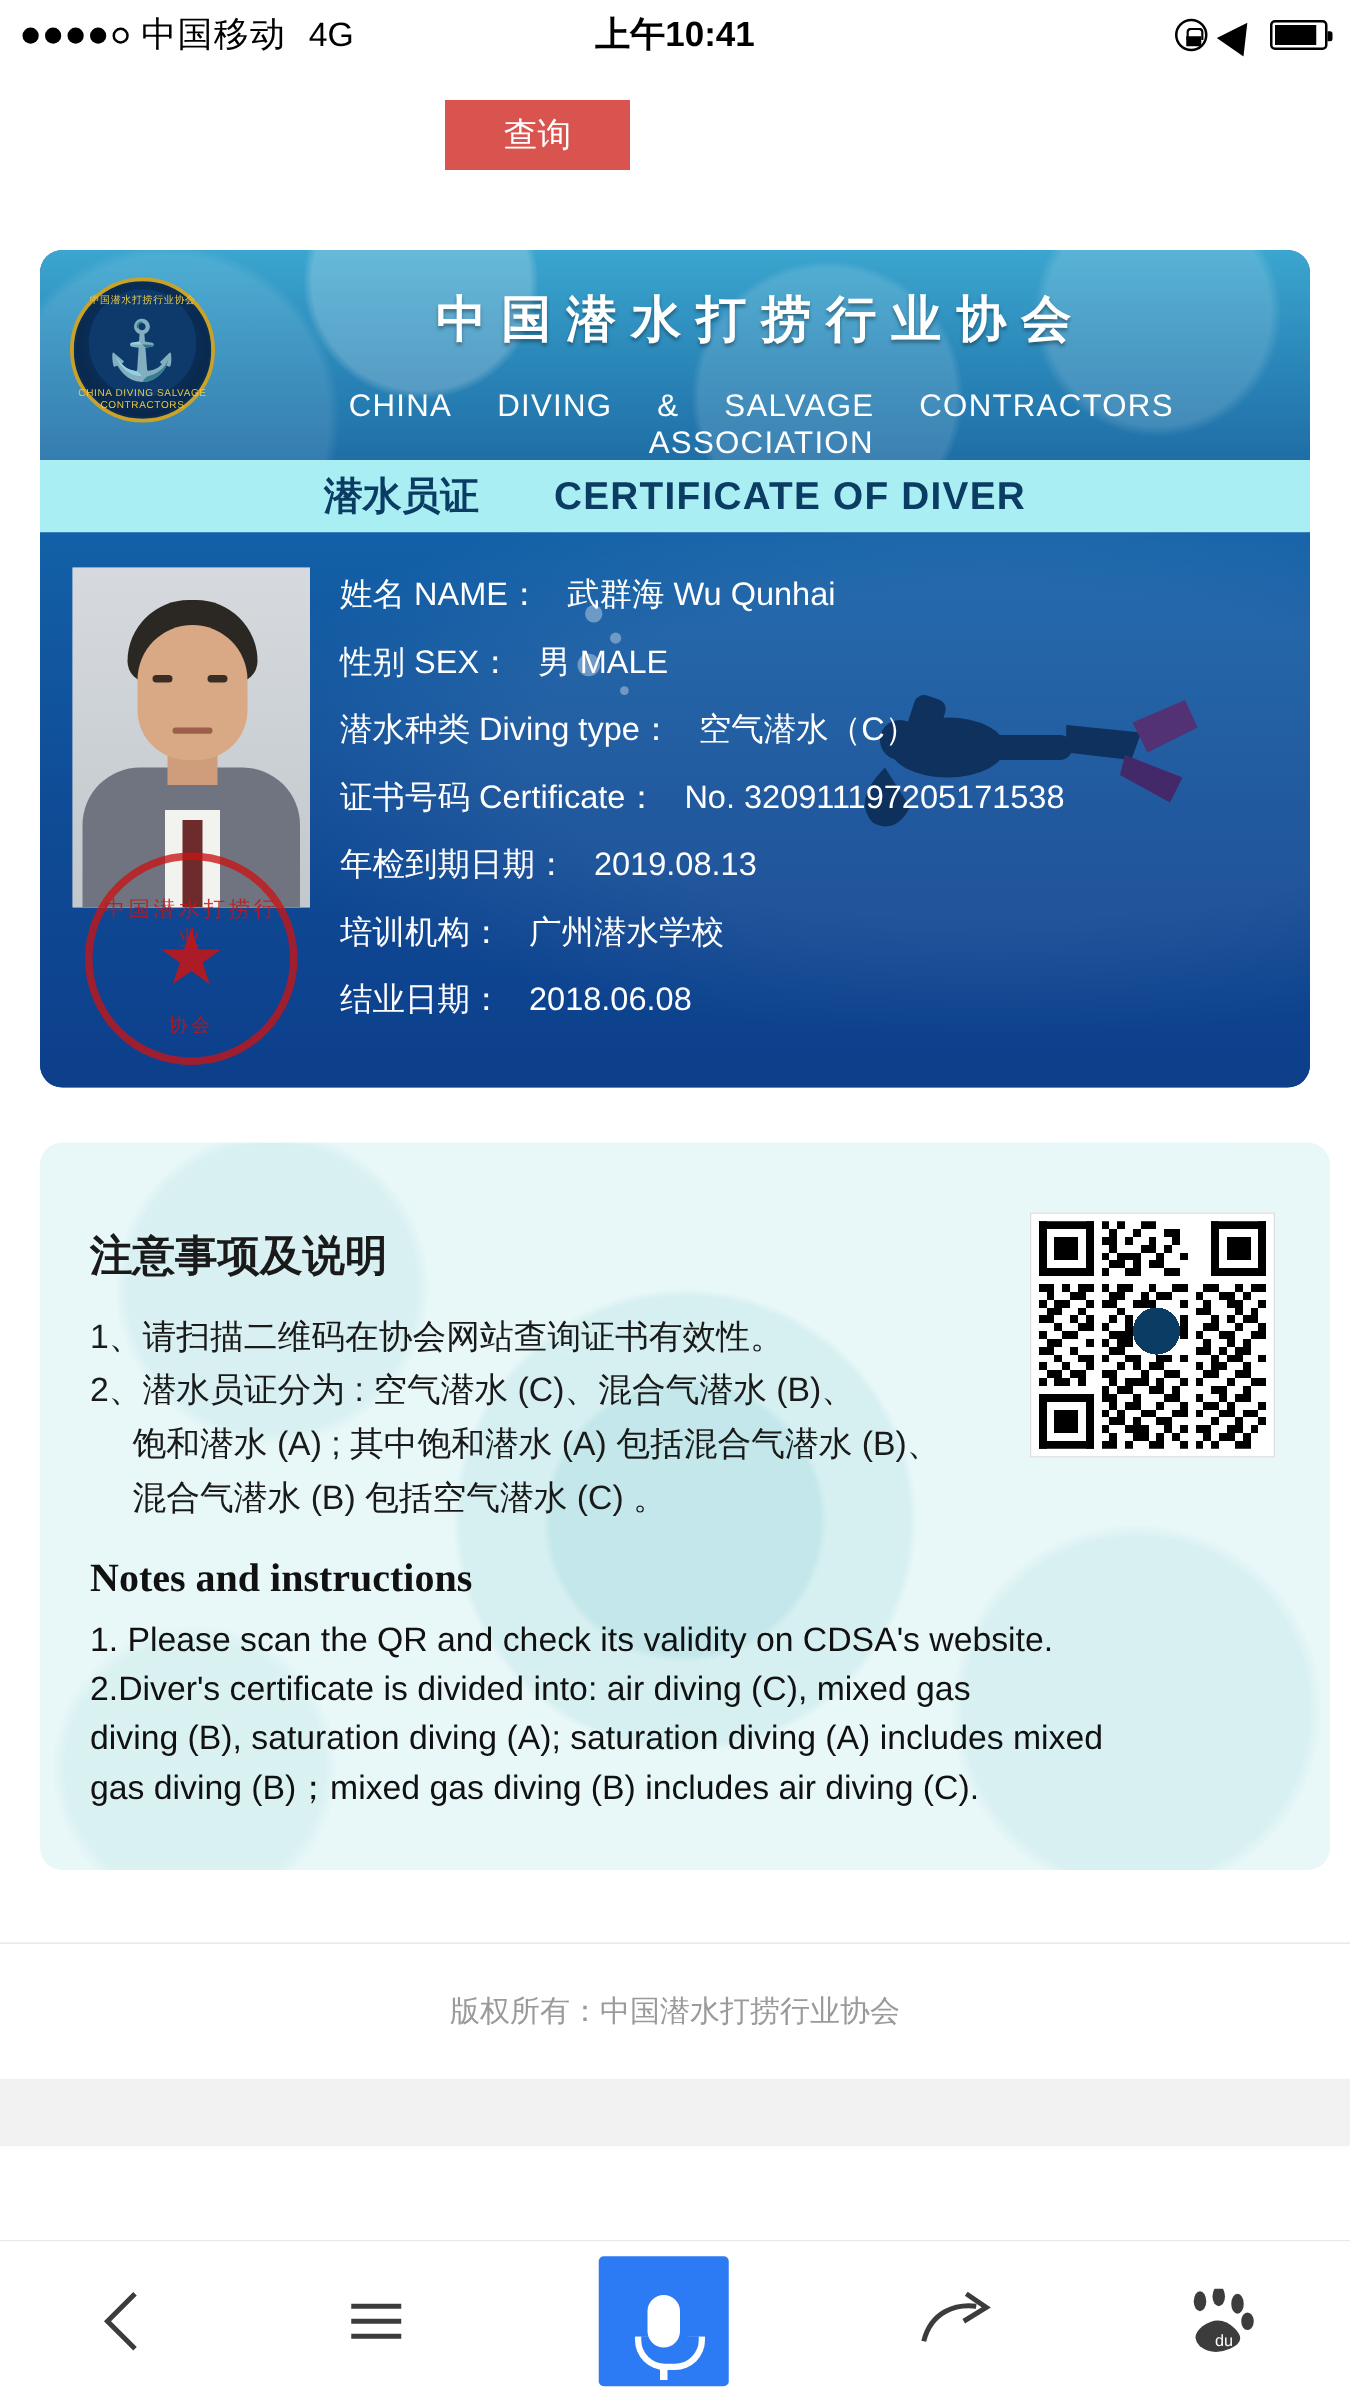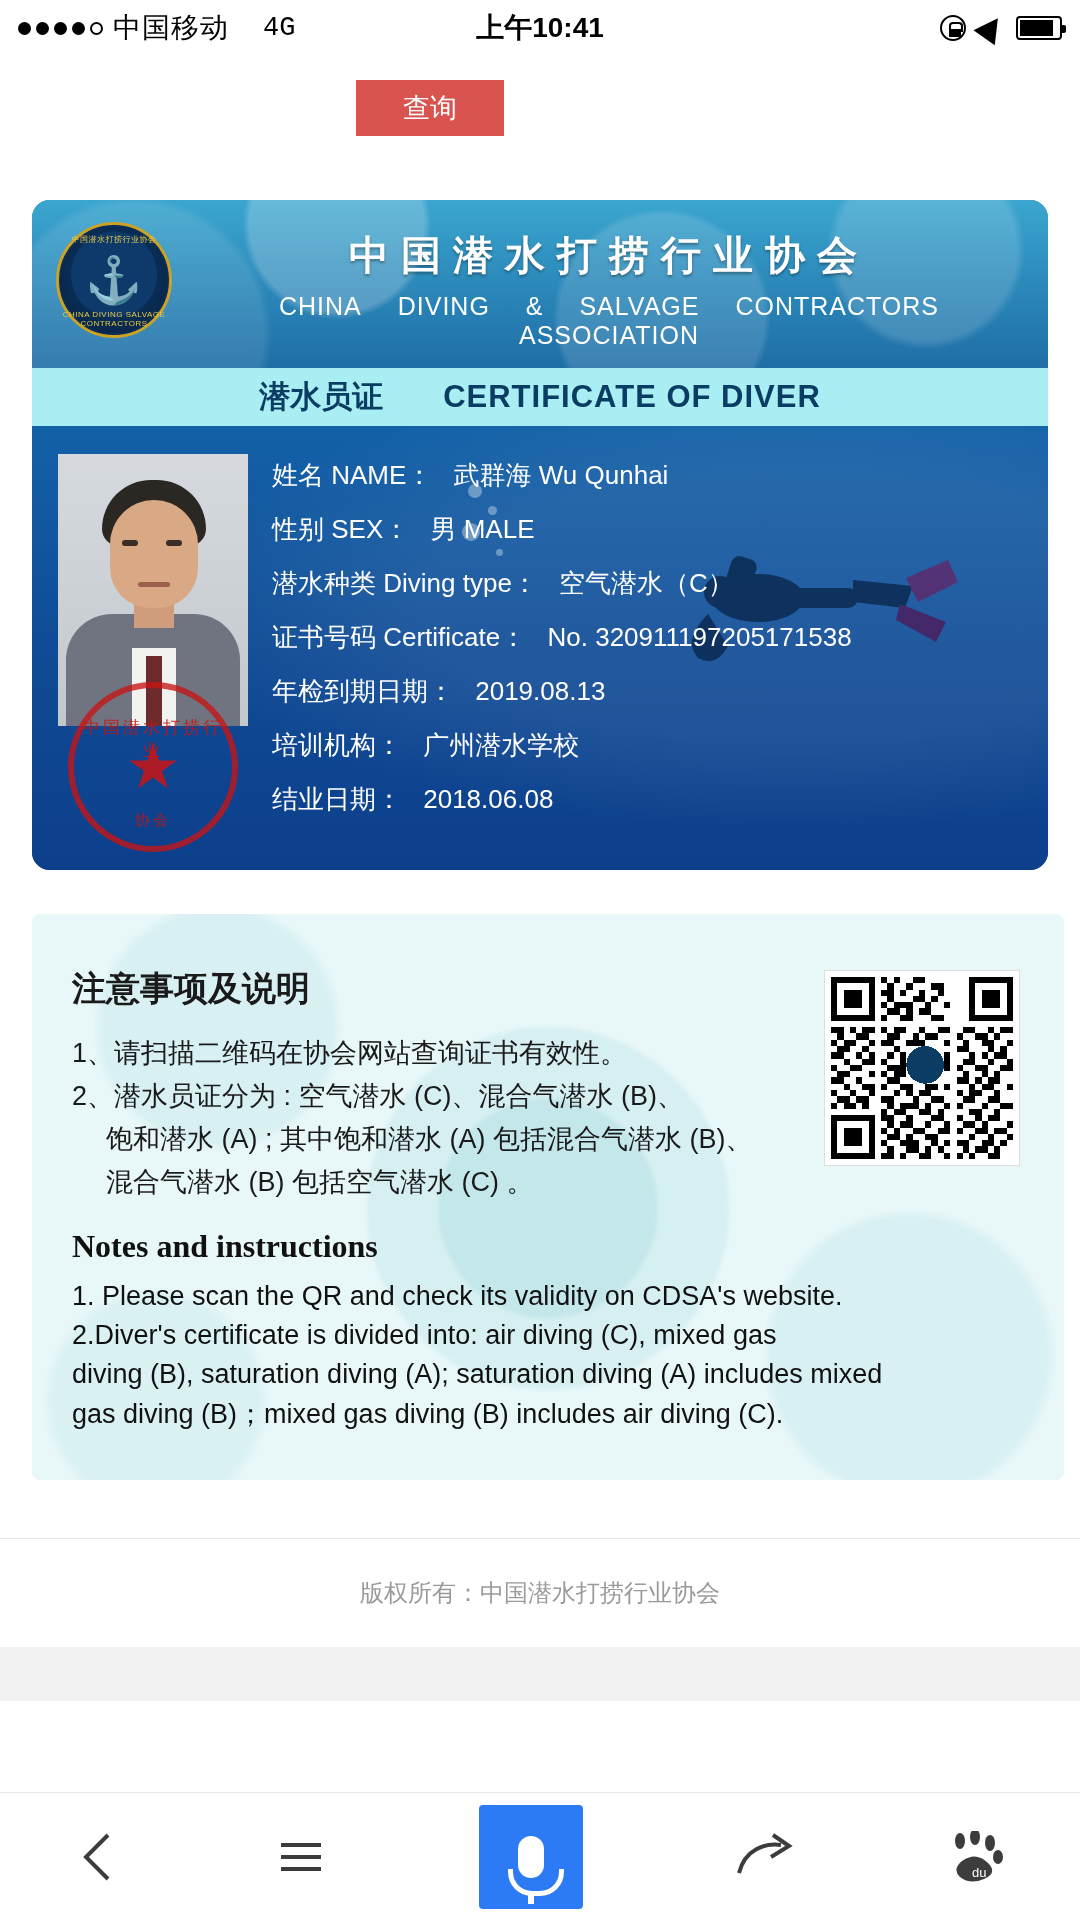--- a/index.html
+++ b/index.html
@@ -22,21 +22,21 @@
     padding: 0 18px;
     font-size: 27px;
     color: #000;
     position: relative;
   }
   .sb-left { display: flex; align-items: center; gap: 10px; }
   .dots { display: flex; align-items: center; gap: 5px; }
   .dot { width: 13px; height: 13px; border-radius: 50%; background: #000; }
   .dot.hollow { background: transparent; border: 2px solid #000; }
   .carrier { font-size: 28px; letter-spacing: 1px; }
-  .net { font-size: 27px; margin-left: 24px; font-family: Liberation Mono, monospace; }
+  .net { font-size: 27px; margin-left: 8px; }
   .sb-center {
     position: absolute; left: 0; right: 0; top: 0; bottom: 0;
     display: flex; align-items: center; justify-content: center;
     font-size: 28px; font-weight: bold;
     pointer-events: none;
   }
   .sb-right {
     margin-left: auto; display: flex; align-items: center; gap: 12px;
   }
   .lock-circle {
@@ -121,21 +121,21 @@
   }
   .emblem .ring-top { top: 9px; }
   .emblem .ring-bot { bottom: 7px; margin-top: 20px; }
   .cert-title-cn {
     position: absolute; left: 158px; right: 20px; top: 28px;
     color: #fff; font-size: 40px; font-weight: bold;
     letter-spacing: 12px; text-align: center;
     text-shadow: 0 2px 3px rgba(0,0,0,.35);
   }
   .cert-title-en {
-    position: absolute; left: 158px; right: 20px; top: 92px;
+    position: absolute; left: 158px; right: 20px; top: 111px;
     color: #fff; font-size: 25px; text-align: center;
     letter-spacing: 1px;
   }
   .cert-title-en span { margin: 0 14px; }
 
   .cert-subbar {
     height: 58px;
     background: #a9eef2;
     display: flex; align-items: center; justify-content: center;
     gap: 60px;
@@ -228,25 +228,25 @@
     color: #ffffff; font-size: 26px;
     margin-bottom: 19px;
     white-space: nowrap;
   }
   .field .lbl { }
   .field .val { margin-left: 14px; }
 
   
   .notes-card {
     margin: 44px 16px 0 32px;
-    border-radius: 8px;
+    border-radius: 18px;
     background: #e8f7f8;
     position: relative;
     overflow: hidden;
-    padding: 52px 40px 46px 40px;
+    padding: 68px 40px 46px 40px;
     min-height: 540px;
   }
   .notes-card::before {
     content: "";
     position: absolute; inset: 0;
     background:
       radial-gradient(circle at 50% 52%, rgba(120,200,205,.20) 0 18%, transparent 19%),
       radial-gradient(circle at 50% 52%, rgba(120,200,205,.16) 0 30%, transparent 31%),
       radial-gradient(circle at 18% 20%, rgba(120,200,205,.14) 0 12%, transparent 13%),
       radial-gradient(circle at 85% 78%, rgba(120,200,205,.14) 0 14%, transparent 15%),

